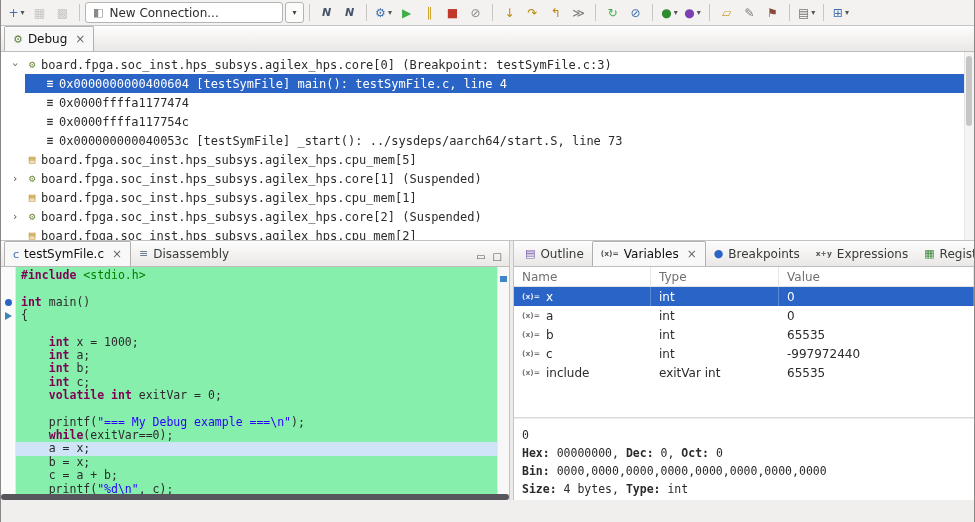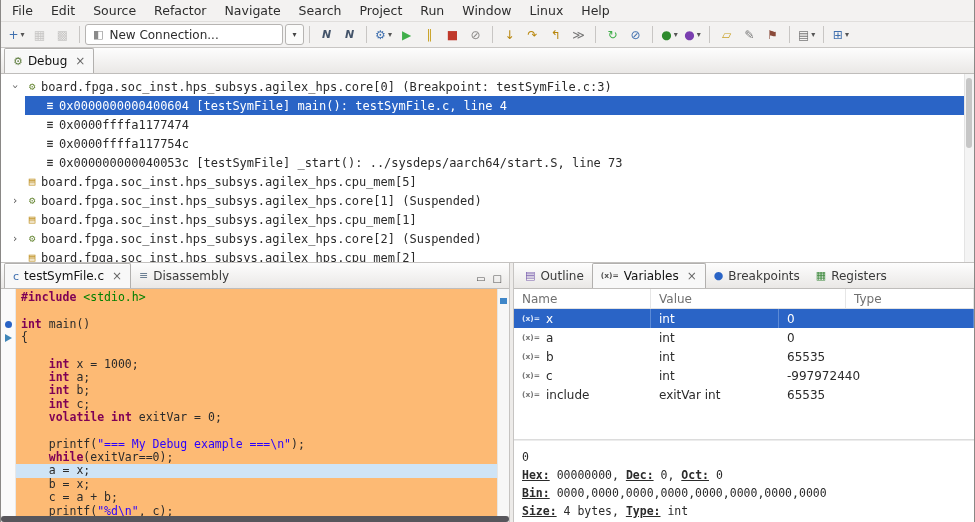--- a/index.html
+++ b/index.html
@@ -66,21 +66,21 @@
   .tree-thumb { position: absolute; right: 2px; top: 4px; width: 6px; height: 70px;
                 background: #c6c6c6; border-radius: 3px; }
 
   
   .bottom { height: 260px; flex: none; display: flex; border-top: 1px solid #c4c2c0; background: #f0efed; }
   .editor-panel { width: 508px; flex: none; display: flex; flex-direction: column; background: #fff; }
   .vsplit { width: 5px; flex: none; background: #edebe9; border-left: 1px solid #c6c4c2; border-right: 1px solid #c6c4c2; }
   .right-panel { flex: 1; display: flex; flex-direction: column; background: #fff; overflow: hidden; }
 
   
-  .editor-body { flex: 1; display: flex; overflow: hidden; background: #fdba74; }
+  .editor-body { flex: 1; display: flex; overflow: hidden; background: #86efac; }
   .gutter { width: 15px; flex: none; background: #fafafa; border-right: 1px solid #e8e8e8; padding-top: 2px; }
   .gcell { height: 13.35px; display: flex; align-items: center; justify-content: center; }
   .bp-dot { width: 7px; height: 7px; border-radius: 50%; background: #2a64c6; }
   .ip-arrow { width: 0; height: 0; border-left: 7px solid #3f86b8; border-top: 4px solid transparent;
               border-bottom: 4px solid transparent; }
   .code { flex: 1; font-family: "DejaVu Sans Mono", "Liberation Mono", monospace; font-size: 11.5px;
           padding: 2px 0 0 5px; white-space: pre; overflow: hidden; }
   .cl { height: 13.35px; line-height: 13.35px; }
   .cl.hl { background: var(--hl, #cfe4f6); margin-left: -5px; padding-left: 5px; }
   .tok.k, .tok.pp { color: var(--kw, #7f0055); font-weight: bold; }
@@ -102,40 +102,27 @@
   .vrow { display: flex; height: 19px; align-items: center; cursor: default; }
   .vrow.selected { background: var(--sel, #2a64c6); color: #fff; }
   .vrow.selected .vcell { border-right: 1px solid #5c8ad6; height: 100%; }
   .vrow.selected .varicon { color: #d8e4f8; }
   .varicon { font-size: 7.5px; font-weight: bold; color: #777; margin-right: 6px; flex: none; }
 
   
   .detail { flex: 1; background: #fff; border-top: 1px solid #ececec;
             font-family: "DejaVu Sans Mono", "Liberation Mono", monospace; font-size: 11.5px;
             padding: 7px 0 0 8px; line-height: 18px; overflow: hidden; }
-  .detail b { font-weight: bold; text-decoration: underline; }
+  .detail b { font-weight: bold; }
 </style>
 </head>
 <body>
 
 <div class="window">
 
-  <div class="menubar" id="menubar">
-      <div class="menu-item">File</div>
-      <div class="menu-item">Edit</div>
-      <div class="menu-item">Source</div>
-      <div class="menu-item">Refactor</div>
-      <div class="menu-item">Navigate</div>
-      <div class="menu-item">Search</div>
-      <div class="menu-item">Project</div>
-      <div class="menu-item">Run</div>
-      <div class="menu-item">Window</div>
-      <div class="menu-item">Linux</div>
-      <div class="menu-item">Help</div>
-    </div>
 
   <div class="toolbar" id="toolbar">
       <div class="tbtn">
         <span class="tglyph" style="color: rgb(63, 111, 174);">+</span>
         <span class="dd">▾</span>
       </div>
       <div class="tbtn disabled">
         <span class="tglyph" style="color: rgb(138, 136, 134);">▦</span>
       </div>
       <div class="tbtn disabled">
@@ -311,29 +298,33 @@
           <div class="etab active">
             <span class="eticon mini">(x)=</span>
             <span>Variables</span>
             <span class="close">×</span>
           </div>
           <div class="etab">
             <span class="eticon" style="color: rgb(42, 100, 198);">●</span>
             <span>Breakpoints</span>
           </div>
           <div class="etab">
+            <span class="eticon mini">x+y</span>
+            <span>Expressions</span>
+          </div>
+          <div class="etab">
             <span class="eticon" style="color: rgb(62, 138, 62);">▦</span>
             <span>Registers</span>
           </div>
         </div>
       <div class="vartable" id="vartable">
           <div class="vhead">
             <div class="vcell c0">Name</div>
+            <div class="vcell c1">Type</div>
             <div class="vcell c2">Value</div>
-            <div class="vcell c1">Type</div>
           </div>
           <div class="vrow selected">
             <div class="vcell c0">
               <span class="varicon">(x)=</span>
               <span>x</span>
             </div>
             <div class="vcell c1">int</div>
             <div class="vcell c2">0</div>
           </div>
           <div class="vrow">

